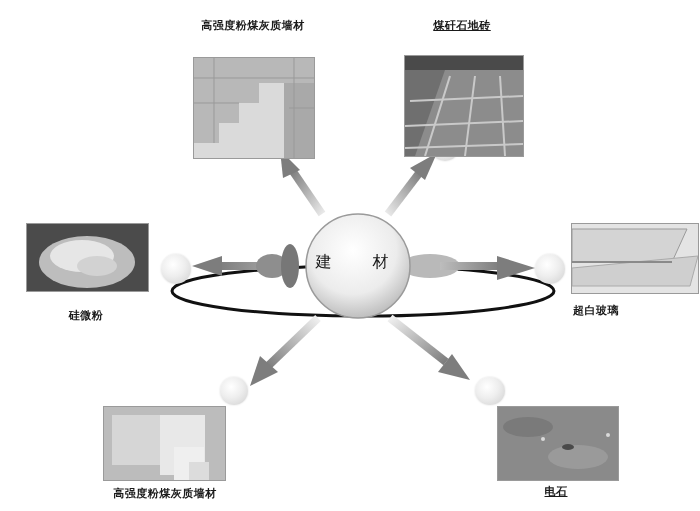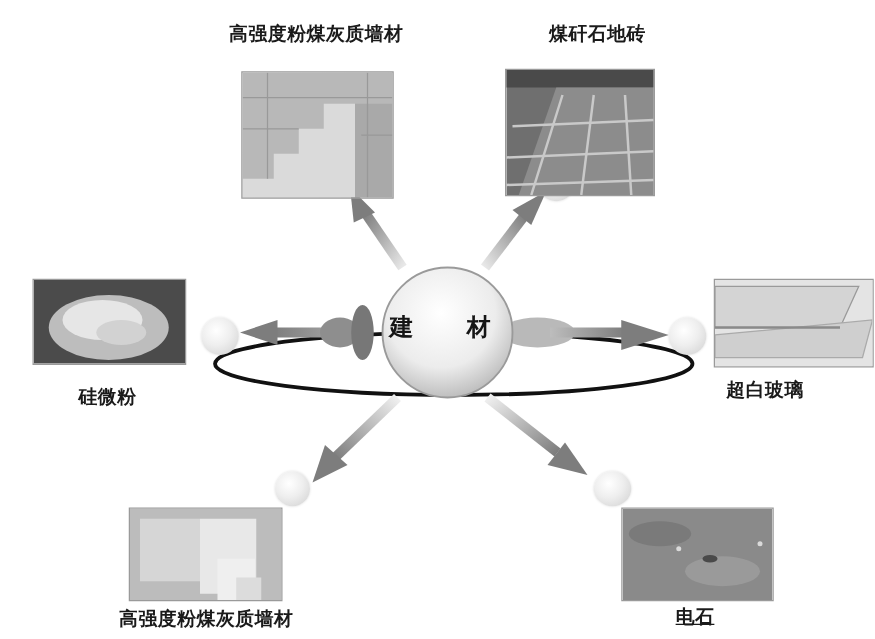--- a/index.html
+++ b/index.html
@@ -1,26 +1,26 @@
 <!DOCTYPE html>
 <html><head>
 <meta charset="utf-8">
 <style>
   html, body { margin:0; padding:0; background:#ffffff; }
   body { width:700px; height:511px; position:relative; overflow:hidden;
          font-family:"DejaVu Sans", "Liberation Sans", sans-serif; }
-  .label { position:absolute; font-weight:bold; color:#1a1a1a; font-size:15px;
+  .label { position:absolute; font-weight:bold; color:#1a1a1a; font-size:11px;
            white-space:nowrap; text-align:center; transform:translateX(-50%); letter-spacing:0.5px; }
   .photo { position:absolute; border:1px solid #9a9a9a; overflow:hidden; }
   .sphere { position:absolute; border-radius:50%;
             background:radial-gradient(circle at 40% 35%, #ffffff 0%, #eeeeee 45%, #cfcfcf 100%);
             box-shadow:0 0 2px rgba(0,0,0,0.15); }
   svg.layer { position:absolute; left:0; top:0; }
   .center-text { position:absolute; left:352px; top:262px; transform:translate(-50%,-50%);
-                 font-size:19px; font-weight:bold; color:#151515; letter-spacing:18px; white-space:nowrap; padding-left:18px; }
+                 font-size:16px; font-weight:normal; color:#151515; letter-spacing:18px; white-space:nowrap; padding-left:18px; }
 </style>
 </head>
 <body>
 
 <svg class="layer" width="700" height="511">
   <defs>
     <linearGradient id="gUL" x1="1" y1="1" x2="0" y2="0">
       <stop offset="0" stop-color="#e8e8e8"></stop>
         <stop offset="1" stop-color="#7d7d7d"></stop>
     </linearGradient>
@@ -109,21 +109,21 @@
     <g stroke="#999" stroke-width="1">
       <line x1="0" y1="20" x2="120" y2="20"></line>
         <line x1="0" y1="45" x2="45" y2="45"></line>
         <line x1="95" y1="50" x2="120" y2="50"></line>
       <line x1="20" y1="0" x2="20" y2="85"></line>
         <line x1="100" y1="0" x2="100" y2="100"></line>
     </g>
   </svg>
 </div>
 
-<div class="label" style="left:478px;top:18px;">煤矸石地砖</div>
+<div class="label" style="left:462px;top:18px;text-decoration:underline;">煤矸石地砖</div>
 <div class="photo" style="left:404px;top:55px;width:118px;height:100px;">
   <svg width="118" height="100">
     <rect width="118" height="100" fill="#6f6f6f"></rect>
     <rect width="118" height="14" fill="#4a4a4a"></rect>
     <polygon points="10,100 40,14 118,14 118,100" fill="#8c8c8c"></polygon>
     <g stroke="#c9c9c9" stroke-width="2">
       <line x1="20" y1="100" x2="45" y2="20"></line>
         <line x1="60" y1="100" x2="70" y2="20"></line>
         <line x1="100" y1="100" x2="95" y2="20"></line>
       <line x1="5" y1="45" x2="118" y2="40"></line>
@@ -144,21 +144,21 @@
 <div class="label" style="left:86px;top:308px;">硅微粉</div>
 
 <div class="photo" style="left:571px;top:223px;width:126px;height:69px;">
   <svg width="126" height="69">
     <rect width="126" height="69" fill="#e4e4e4"></rect>
     <polygon points="0,5 115,5 100,38 0,38" fill="#d4d4d4" stroke="#9a9a9a"></polygon>
     <polygon points="0,44 126,32 118,62 0,62" fill="#cfcfcf" stroke="#aaa"></polygon>
     <line x1="0" y1="38" x2="100" y2="38" stroke="#8a8a8a" stroke-width="2"></line>
   </svg>
 </div>
-<div class="label" style="left:612px;top:303px;">超白玻璃</div>
+<div class="label" style="left:596px;top:303px;">超白玻璃</div>
 
 <div class="photo" style="left:103px;top:406px;width:121px;height:73px;">
   <svg width="121" height="73">
     <rect width="121" height="73" fill="#bcbcbc"></rect>
     <rect x="8" y="8" width="48" height="50" fill="#d6d6d6"></rect>
     <rect x="56" y="8" width="45" height="60" fill="#e8e8e8"></rect>
     <rect x="70" y="40" width="30" height="33" fill="#efefef"></rect>
     <rect x="85" y="55" width="20" height="18" fill="#dcdcdc"></rect>
   </svg>
 </div>

